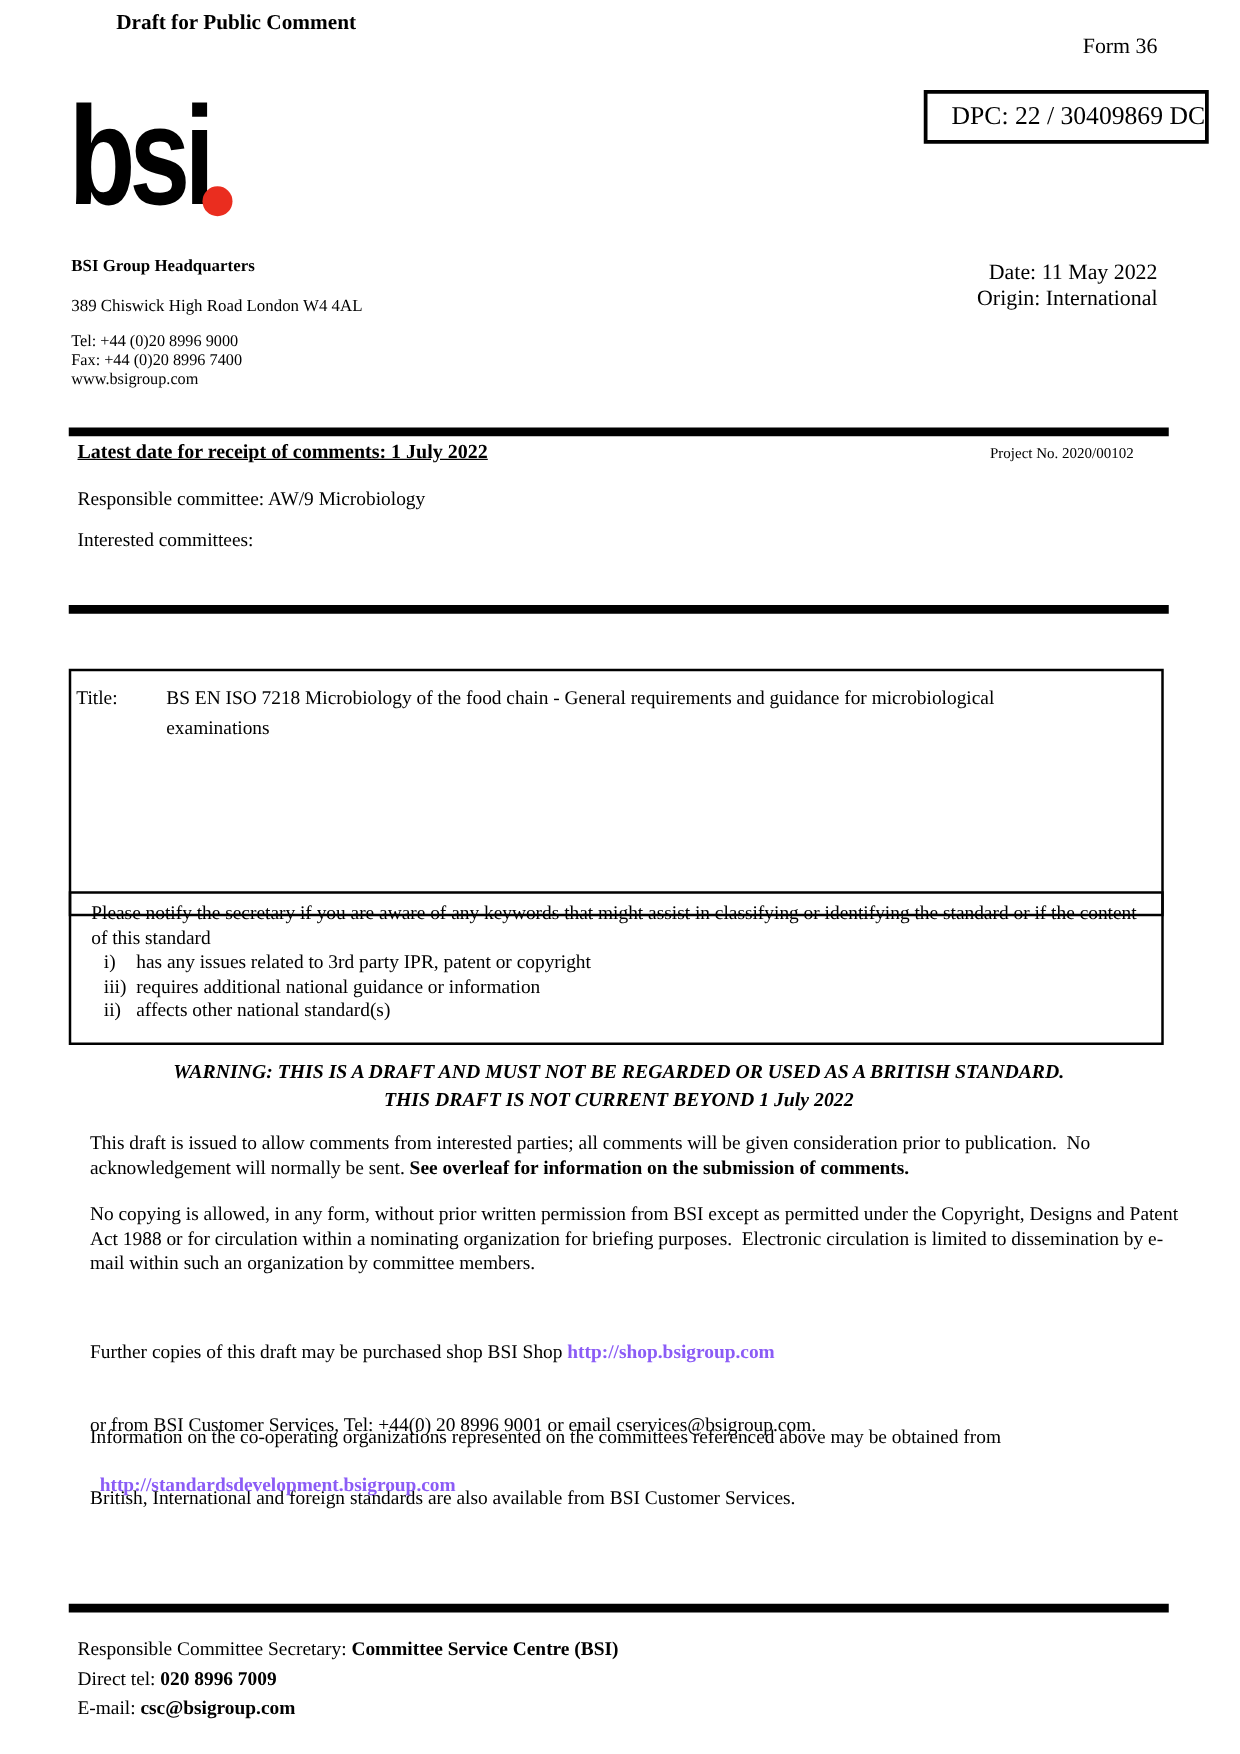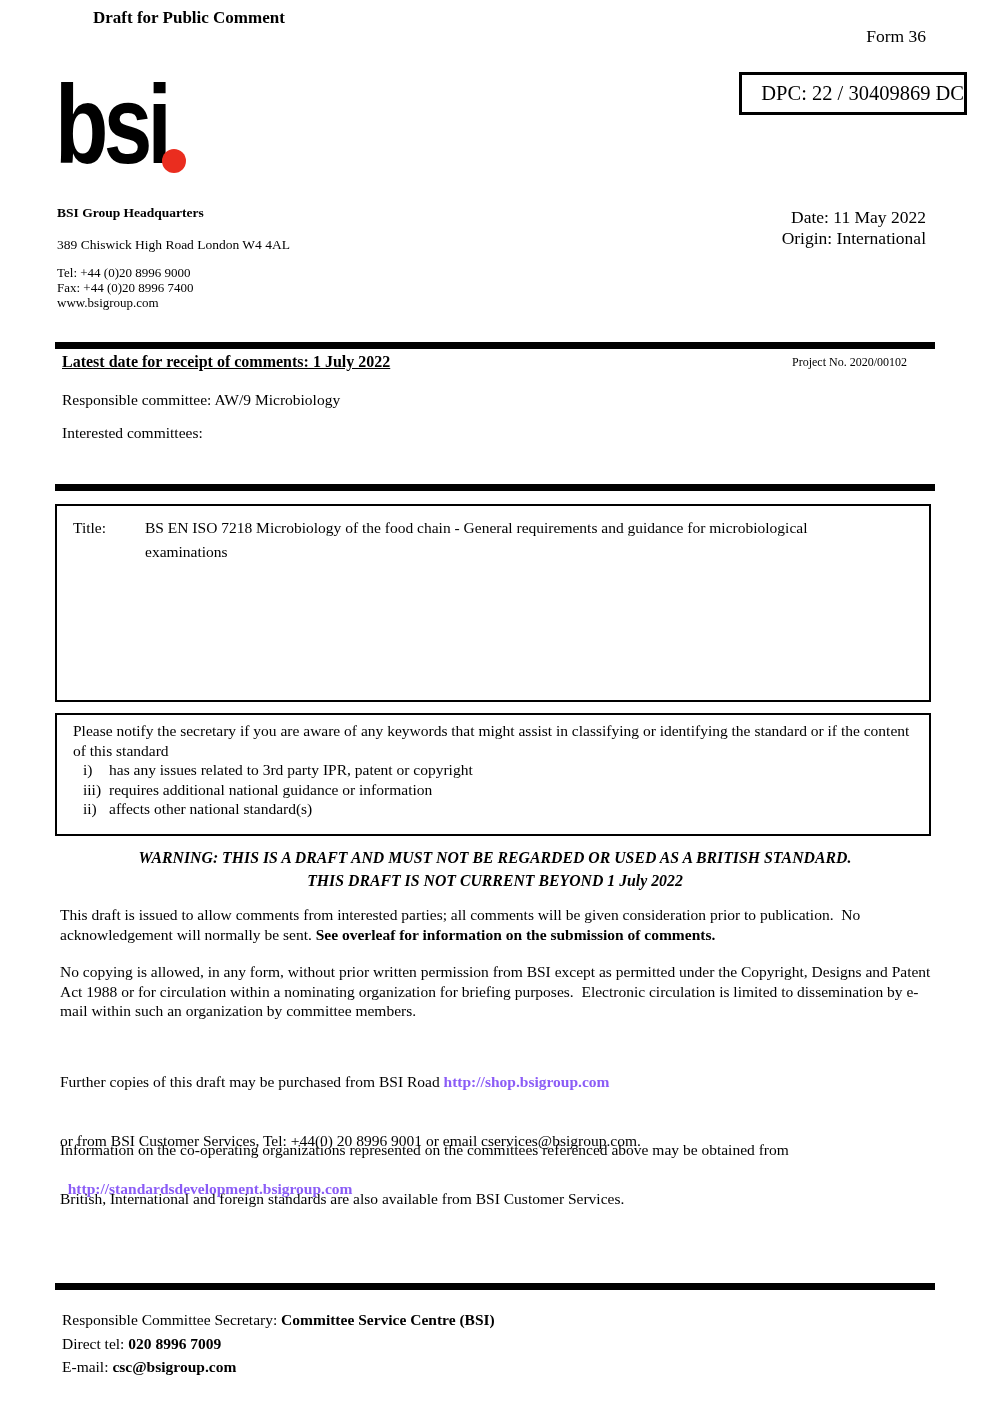--- a/index.html
+++ b/index.html
@@ -46,41 +46,41 @@
   .rule-1 { top:342px; }
   .rule-2 { top:484px; }
   .rule-3 { top:1283px; }
 
   .latest-date { left:62px; top:353px; font-size:16px; font-weight:bold;text-decoration:underline; }
   .project-no  { right:85px; top:355px; font-size:12px; }
   .resp-comm   { left:62px; top:391px; font-size:15.5px; }
   .int-comm    { left:62px; top:424px; font-size:15.5px; }
 
   .title-box {
-    left:55px; top:504px; width:876px; height:198px;
+    left:55px; top:535px; width:876px; height:198px;
     border:2px solid #000;
-    padding:10px 16px; display:flex; align-items:flex-start;
+    padding:10px 4px; display:flex; align-items:flex-start;
     font-size:15.5px;
   }
   .title-label { width:46px; margin-right:26px; line-height:24px; }
   .title-text  { max-width:740px; line-height:24px; }
 
   .notify-box {
     left:55px; top:713px; width:876px; height:123px;
     border:2px solid #000;
     padding:6px 16px; font-size:15.5px; line-height:19.5px;
   }
   .notify-intro { max-width:858px; }
   .notify-items { margin-left:10px; }
   .notify-item { display:flex; }
   .notify-marker { min-width:26px; }
 
   .warning { left:55px; top:846px; width:880px; text-align:center; font-weight:bold; font-size:15.8px; line-height:23px;font-style:italic; }
 
-  .para { left:60px; width:876px; font-size:15.5px; line-height:19.5px; white-space:pre-wrap; }
+  .para { left:72px; width:876px; font-size:15.5px; line-height:19.5px; white-space:pre-wrap; }
   .para-draft-issued { top:905px; }
   .para-no-copying   { top:962px; }
   .para-further      { top:1033px; }
   .para-info         { top:1101px; }
 
   .b { font-weight:bold; }
   .link { color:#8b5cf6; font-weight:bold; text-decoration:none; cursor:pointer; }
 
   .footer { left:62px; top:1308px; font-size:15.5px; line-height:23.5px; }
 </style>
@@ -147,21 +147,21 @@
 <div class="abs warning">
   <div>WARNING: THIS IS A DRAFT AND MUST NOT BE REGARDED OR USED AS A BRITISH STANDARD.</div>
   <div>THIS DRAFT IS NOT CURRENT BEYOND 1 July 2022</div>
 </div>
 
 <div class="abs para para-draft-issued"><span>This draft is issued to allow comments from interested parties; all comments will be given consideration prior to publication.  No acknowledgement will normally be sent. </span><span class="b">See overleaf for information on the submission of comments.</span></div>
 
 <div class="abs para para-no-copying">No copying is allowed, in any form, without prior written permission from BSI except as permitted under the Copyright, Designs and Patent Act 1988 or for circulation within a nominating organization for briefing purposes.  Electronic circulation is limited to dissemination by e-mail within such an organization by committee members.</div>
 
 <div class="abs para para-further">
-  <div><span>Further copies of this draft may be purchased from BSI Road </span><a class="link">http://shop.bsigroup.com</a></div>
+  <div><span>Further copies of this draft may be purchased shop BSI Shop </span><a class="link">http://shop.bsigroup.com</a></div>
   <div>or from BSI Customer Services, Tel: +44(0) 20 8996 9001 or email cservices@bsigroup.com.</div>
   <div>British, International and foreign standards are also available from BSI Customer Services.</div>
 </div>
 
 <div class="abs para para-info">
   <div>Information on the co-operating organizations represented on the committees referenced above may be obtained from</div>
   <a class="link">http://standardsdevelopment.bsigroup.com</a>
 </div>
 
 <div class="abs rule rule-3"></div>

